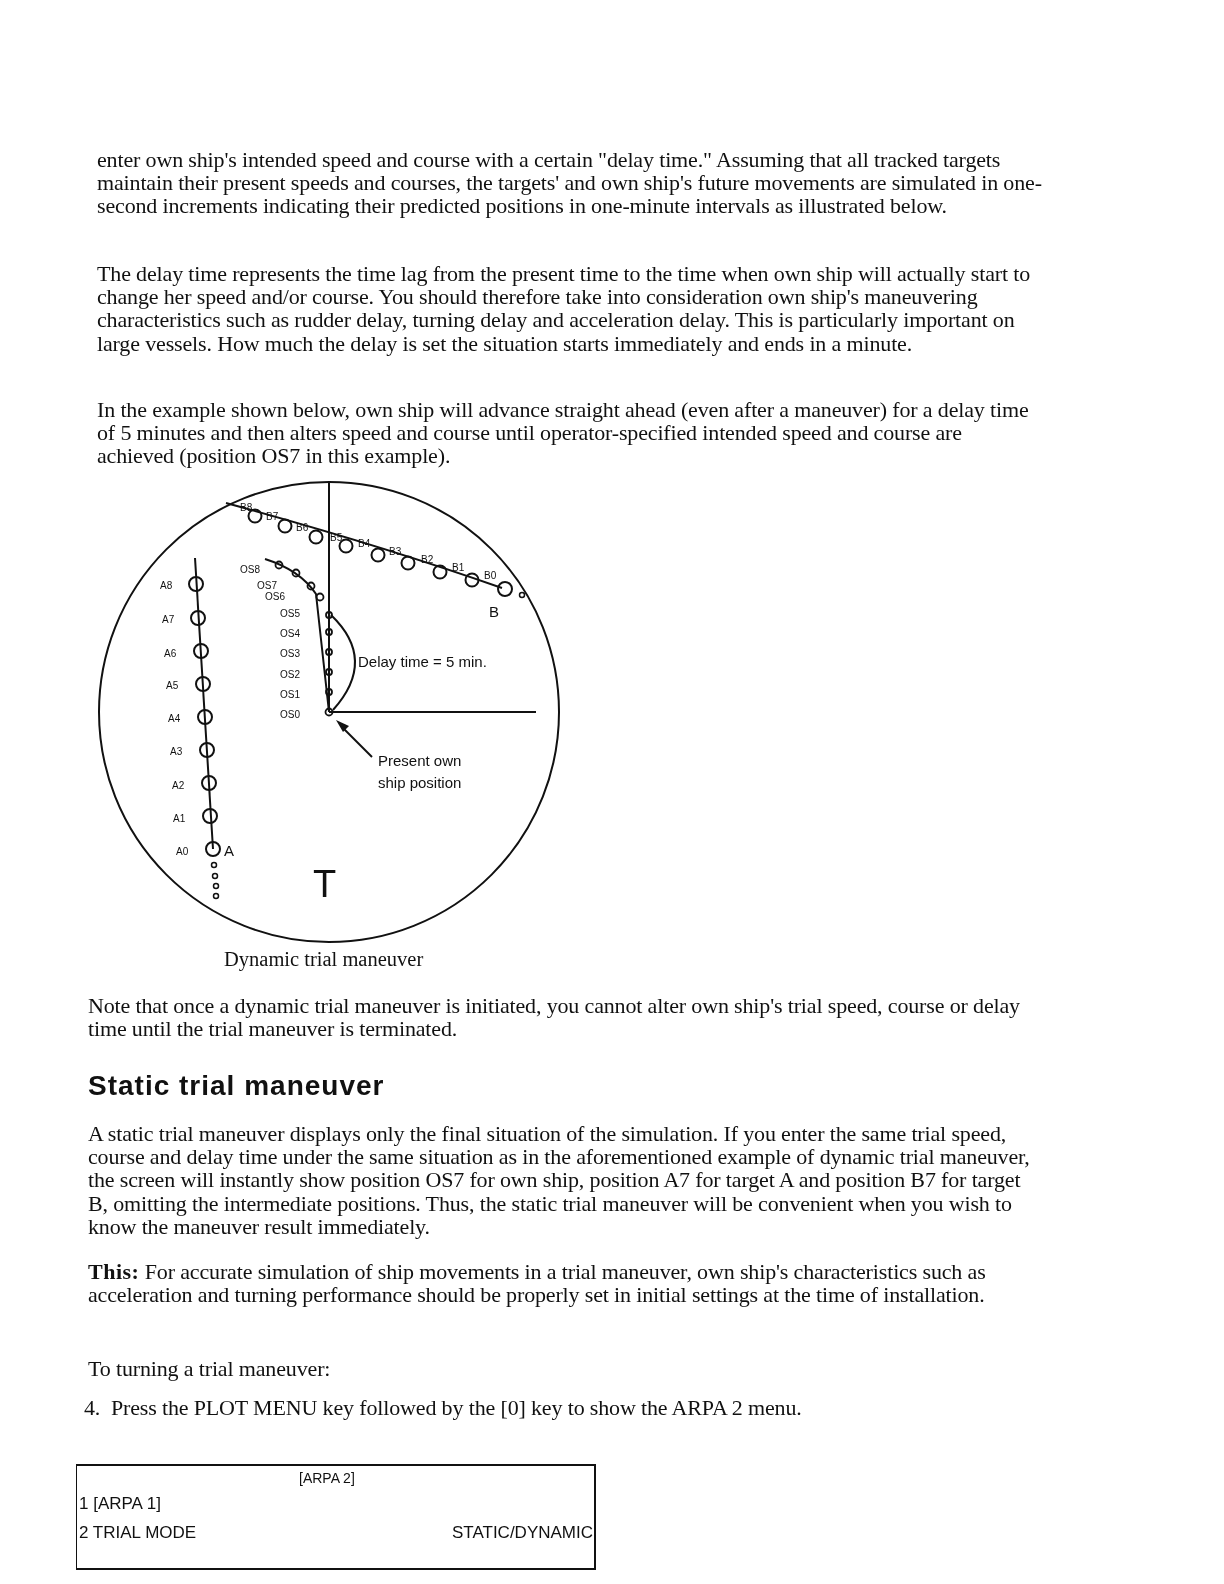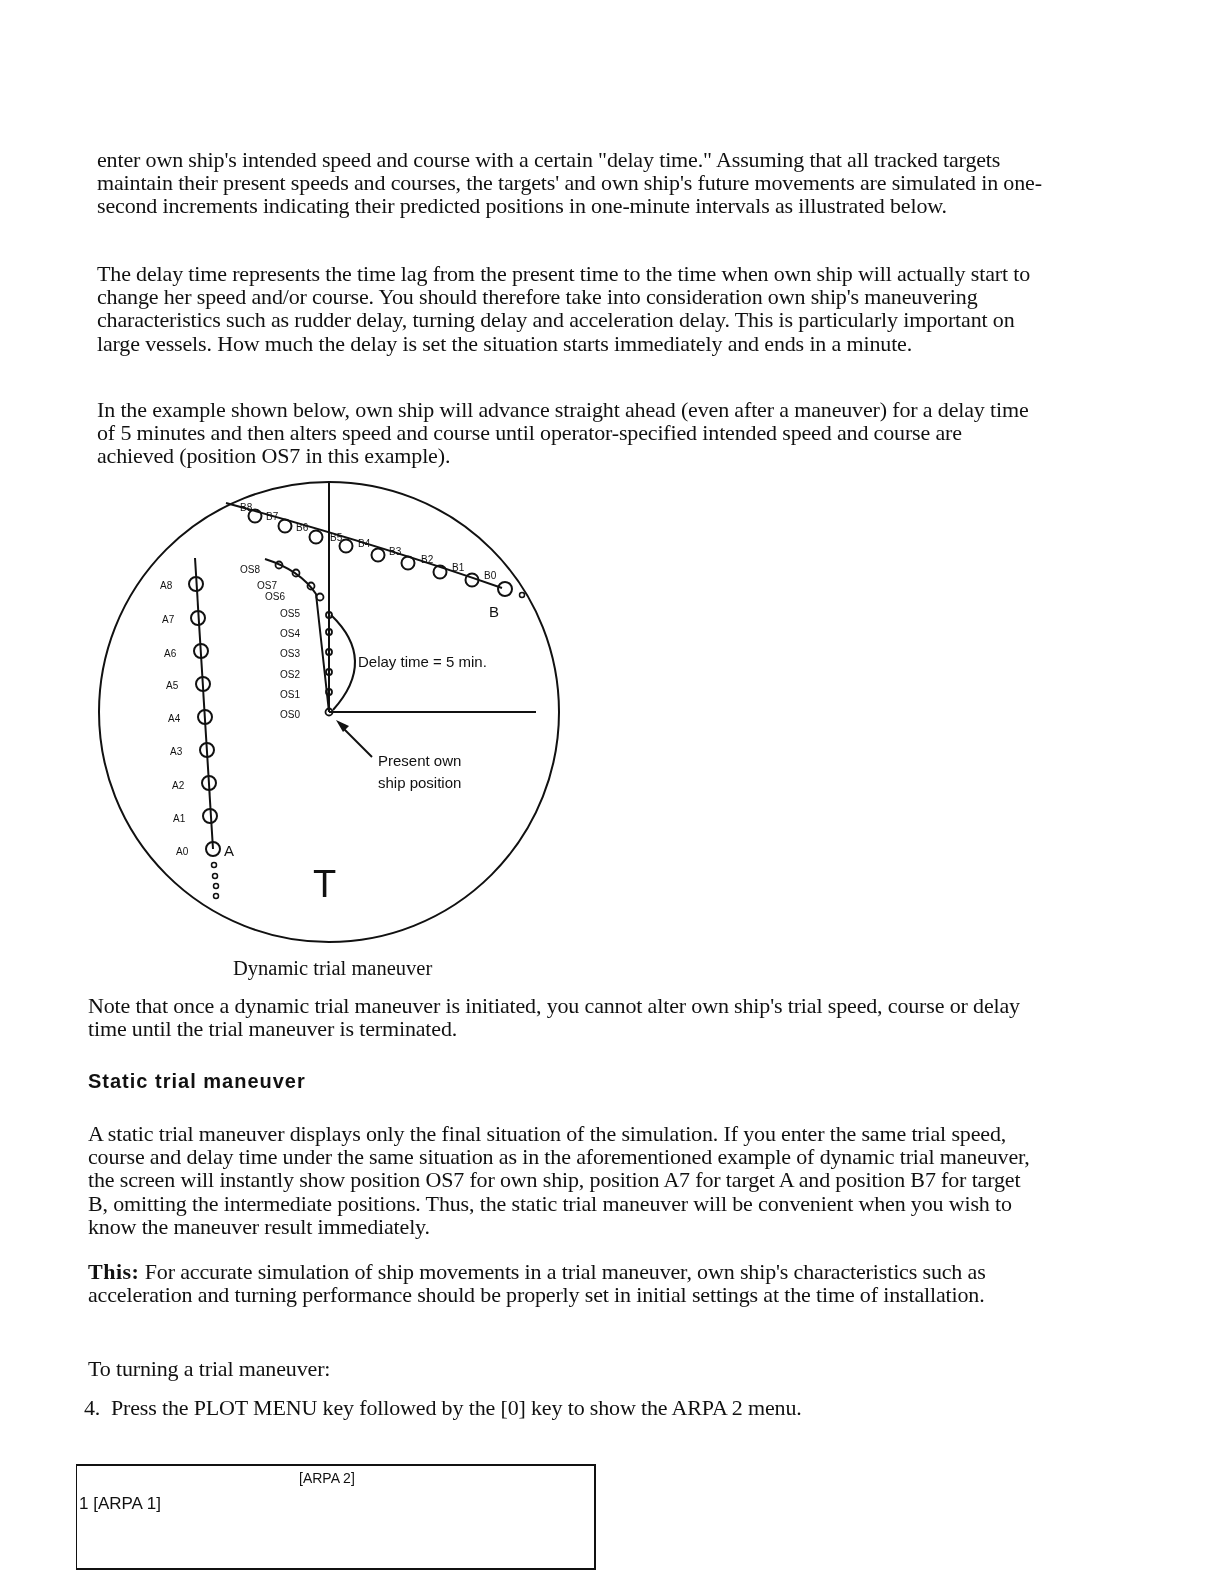--- a/index.html
+++ b/index.html
@@ -6,25 +6,25 @@
   body { width: 1224px; height: 1584px; position: relative; overflow: hidden; color: #111; }
   .serif { font-family: "Liberation Serif", "DejaVu Serif", serif; }
   .sans { font-family: "Liberation Sans", "DejaVu Sans", sans-serif; }
   .para {
     position: absolute; left: 97px; width: 945px;
     font-size: 22px; line-height: 23.2px; letter-spacing: -0.15px;
     margin: 0;
   }
   .heading {
     position: absolute; left: 88px; top: 1070px;
-    font-size: 20px; font-weight: bold; letter-spacing: 1px; margin: 0;
+    font-size: 28px; font-weight: bold; letter-spacing: 1px; margin: 0;
   }
   .caption {
     position: absolute; left: 224px; top: 948px;
-    font-size: 20.5px; margin: 9px;
+    font-size: 20.5px; margin: 0;
   }
   .note-label { font-weight: bold; letter-spacing: 0.5px; }
   #diagram { position: absolute; left: 0; top: 0; }
   .menu-box {
     position: absolute; left: 76px; top: 1464px; width: 520px; height: 106px;
     border: 2px solid #111; border-left-width: 1px; box-sizing: border-box;
   }
   .menu-title { position: absolute; left: 222px; top: 4px; font-size: 14px; }
   .menu-row { position: absolute; left: 2px; font-size: 17px; }
   .menu-row1 { top: 28px; }
@@ -149,13 +149,17 @@
 <p class="para serif" style="top:1260px; left:88px; width:955px;"><span class="note-label">This:</span><span> For accurate simulation of ship movements in a trial maneuver, own ship's characteristics such as acceleration and turning performance should be properly set in initial settings at the time of installation.</span></p>
 
 <p class="para serif" style="top:1357px; left:88px;">To turning a trial maneuver:</p>
 <p class="para serif" style="top:1396px; left:84px; white-space:pre;">4.  Press the PLOT MENU key followed by the [0] key to show the ARPA 2 menu.</p>
 
 <div class="menu-box sans">
   <span class="menu-title">[ARPA 2]</span>
   <div class="menu-row menu-row1">
     <span>1 [ARPA 1]</span>
   </div>
+  <div class="menu-row menu-row2">
+    <span>2 TRIAL MODE</span>
+    <span class="menu-value">STATIC/DYNAMIC</span>
+  </div>
 </div>
 
 </body></html>

